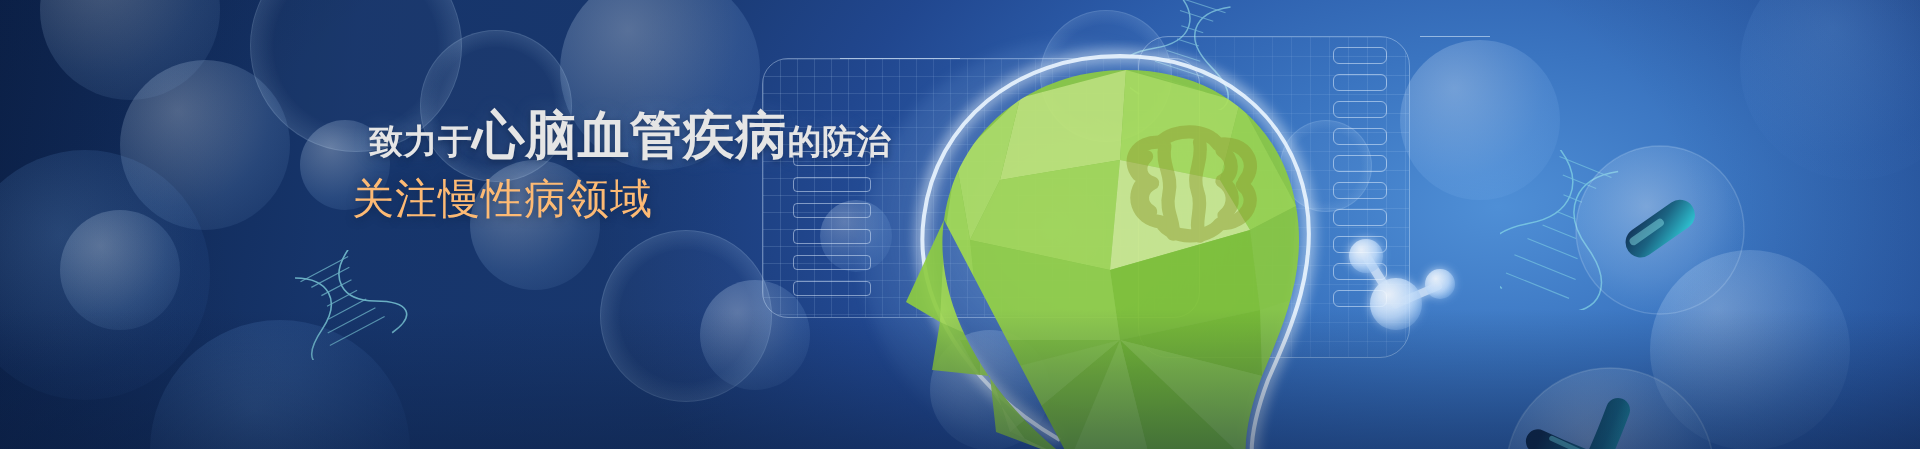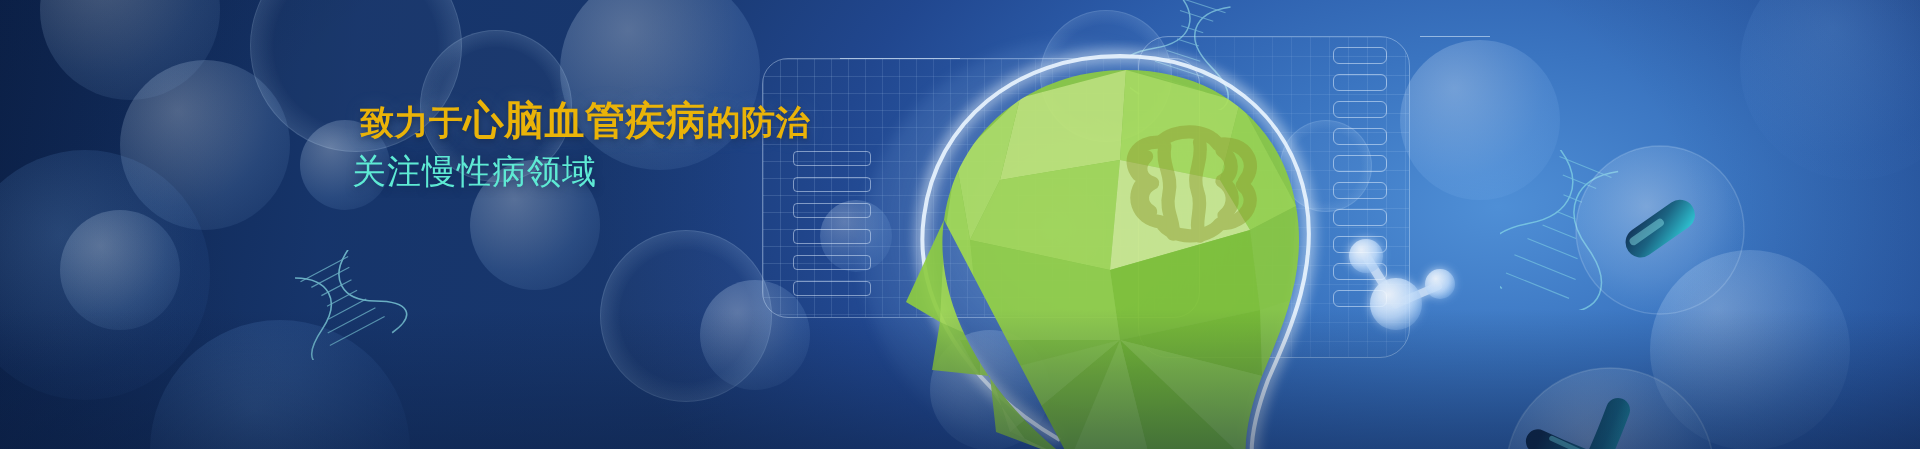--- a/index.html
+++ b/index.html
@@ -50,35 +50,35 @@
   
   .text-block {
     position:absolute;
     left: 352px;
     top: 92px;
     width: 470px;
     z-index: 12;
   }
   .headline {
     white-space: nowrap;
-    color:#eab308;
+    color:#e5e5e5;
     font-weight: 700;
     letter-spacing: .5px;
     line-height: 1;
     text-shadow: 0 2px 7px rgba(6,22,52,.55), 0 0 18px rgba(150,195,255,.22);
-    margin: 8px;
+    margin: 17px;
     display:flex;
     align-items: baseline;
   }
   .hl-a, .hl-c { font-size: 34px; }
-  .hl-b { font-size: 40px; }
+  .hl-b { font-size: 52px; }
   .subhead {
     margin: 14px 0 0 0;
-    color:#5eead4;
-    font-size: 34px;
+    color:#fdba74;
+    font-size: 42px;
     font-weight: 400;
     letter-spacing: 1px;
     line-height: 1;
     white-space: nowrap;
     text-shadow: 0 2px 8px rgba(8,30,60,.5);
   }
   .tagline {
     margin: 30px 0 0 14px;
     color: rgba(255,255,255,.92);
     font-size: 13px;

